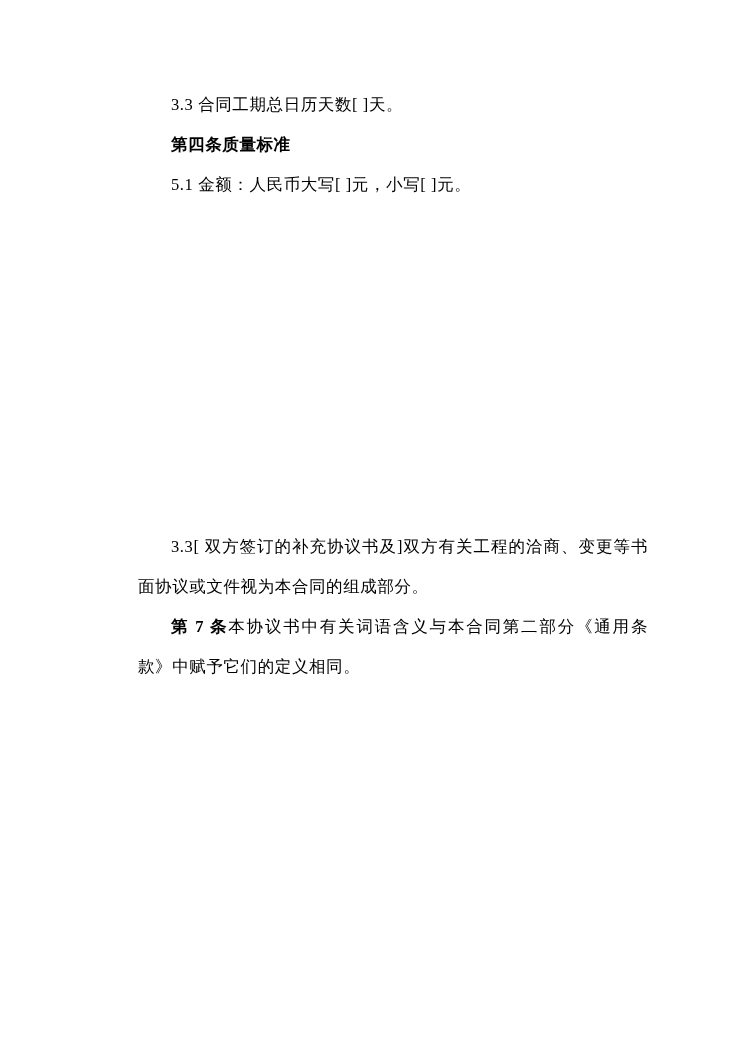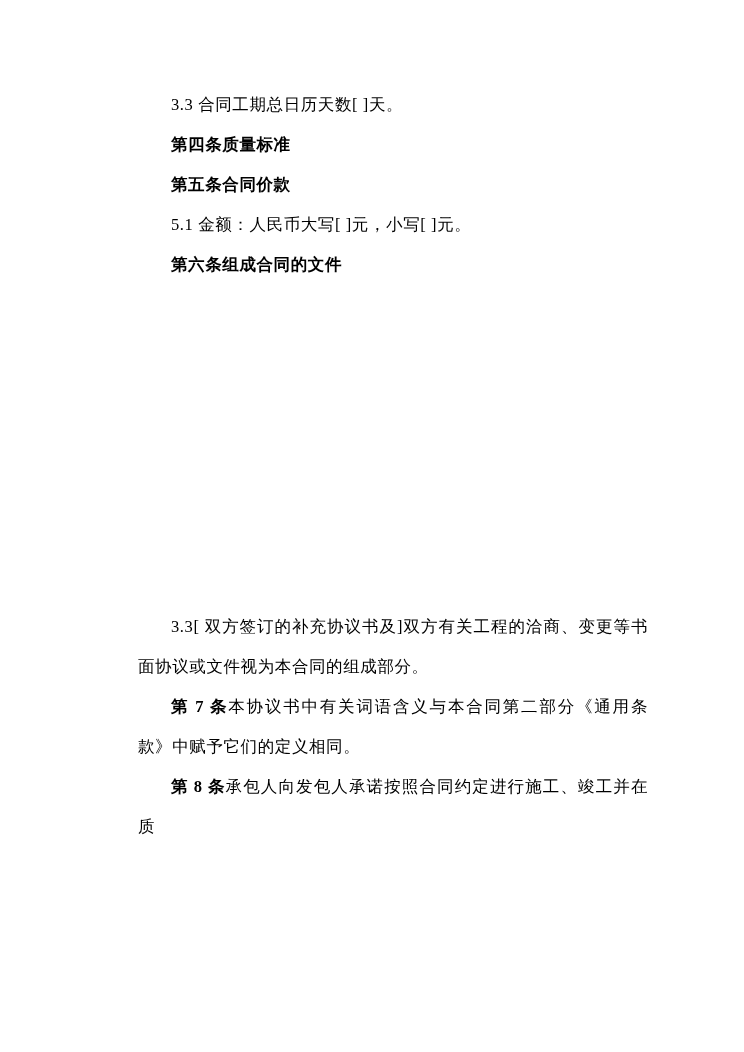--- a/index.html
+++ b/index.html
@@ -51,30 +51,27 @@
 <body>
 
 <div class="page">
   <div class="doc-body">
 
     <p class="indent">3.3 合同工期总日历天数[ ]天。</p>
 
     <p class="indent bold">第四条质量标准</p>
 
 
-    <p class="indent bold">第五条合同价款</p>
 
     <p class="indent">5.1 金额：人民币大写[ ]元，小写[ ]元。</p>
 
-    <p class="indent bold">第六条组成合同的文件</p>
 
 
 
     <div class="gap-block"></div>
 
     <p class="indent">3.3[ 双方签订的补充协议书及]双方有关工程的洽商、变更等书面协议或文件视为本合同的组成部分。</p>
 
     <p class="indent"><span class="bold">第 7 条</span><span>本协议书中有关词语含义与本合同第二部分《通用条款》中赋予它们的定义相同。</span></p>
 
-    <p class="indent"><span class="bold">第 8 条</span><span>承包人向发包人承诺按照合同约定进行施工、竣工并在质</span></p>
 
   </div>
 </div>
 
 </body></html>

